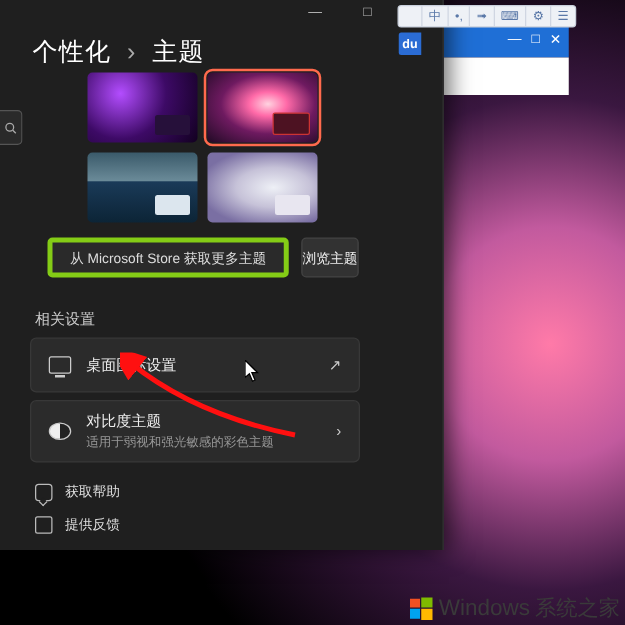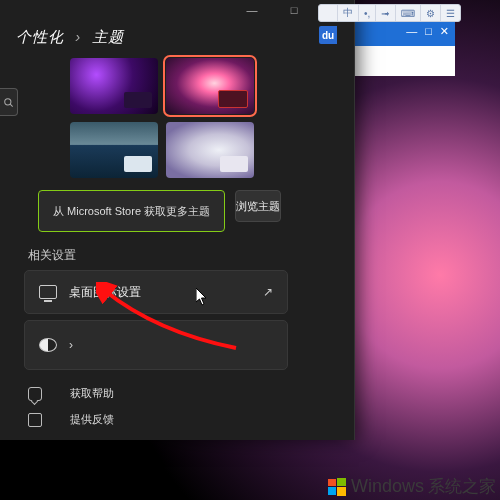--- a/index.html
+++ b/index.html
@@ -13,43 +13,43 @@
 
   
   .settings-win {
     position: absolute; left: 0; top: 0; width: 355px; height: 440px;
     background: #1f1f1f; color: #e6e6e6; border-right: 1px solid #333;
     box-shadow: 4px 0 18px rgba(0,0,0,.6);
   }
   .titlebar-btns { position:absolute; top:4px; right:6px; display:flex; gap:18px; color:#bbb; font-size:11px; }
   .titlebar-btns span { width:24px; text-align:center; }
 
-  .breadcrumb { position:absolute; left:16px; top:28px; font-size:15px; color:#fff; letter-spacing:1px;font-style:italic; }
+  .breadcrumb { position:absolute; left:26px; top:28px; font-size:20px; color:#fff; letter-spacing:1px; }
   .breadcrumb .sep { color:#aaa; margin:0 6px; }
 
   .search-stub { position:absolute; left:0; top:88px; width:18px; height:28px;
     border:1px solid #555; border-left:none; border-radius:0 4px 4px 0; background:#2a2a2a;
     display:flex; align-items:center; justify-content:center; color:#999; font-size:12px; }
 
   
   .thumbs { position:absolute; left:70px; top:58px; display:grid; grid-template-columns:repeat(2,88px); grid-gap:8px; }
   .thumb { width:88px; height:56px; border-radius:4px; overflow:hidden; position:relative; }
   .thumb.sel { outline:2px solid #ff6a4d; outline-offset:1px; }
   .t1 { background:radial-gradient(circle at 30% 30%, #b34dff 0%, #3d0a66 50%, #120020 100%); }
   .t1::after{content:"";position:absolute;right:6px;bottom:6px;width:28px;height:16px;background:#26103a;border-radius:2px;}
   .t2 { background:radial-gradient(ellipse at 55% 45%, #ffd3e0 0%, #ff6aa8 22%, #6e1a60 55%, #200a24 100%); }
   .t2::after{content:"";position:absolute;right:6px;bottom:6px;width:28px;height:16px;background:#4d1222;border-radius:2px;border:1px solid #c33;}
   .t3 { background:linear-gradient(#3a5a6a 0%, #6a8a98 40%, #1a3a58 42%, #0c2436 100%); }
   .t3::after{content:"";position:absolute;right:6px;bottom:6px;width:28px;height:16px;background:#dce6ee;border-radius:2px;}
   .t4 { background:radial-gradient(ellipse at 60% 50%, #eef0f6 0%, #c6c2d8 40%, #7a6fa3 80%); }
   .t4::after{content:"";position:absolute;right:6px;bottom:6px;width:28px;height:16px;background:#e8e6f0;border-radius:2px;}
 
   .store-row { position:absolute; left:38px; top:190px; display:flex; gap:10px; }
-  .store-link { height:42px; padding:0 14px; display:flex; align-items:center; font-size:11px;
-    background:#2a2a2a; border:1px solid #84cc16; border-radius:4px; color:#ddd; }
+  .store-link { height:32px; padding:0 14px; display:flex; align-items:center; font-size:11px;
+    background:#2a2a2a; border:4px solid #84cc16; border-radius:4px; color:#ddd; }
   .browse-btn { height:32px; padding:0 0; display:flex; align-items:center; font-size:11px;
     background:#323232; border:1px solid #444; border-radius:4px; color:#eee; }
 
   .section-label { position:absolute; left:28px; top:247px; font-size:12px; color:#ccc; }
 
   .setting-row { position:absolute; left:24px; width:264px; height:44px;
     background:#2b2b2b; border:1px solid #383838; border-radius:5px;
     display:flex; align-items:center; padding:0 14px; gap:12px; }
   .row1 { top:270px; }
   .row2 { top:320px; height:50px; }
@@ -57,21 +57,21 @@
   .setting-row .txts { flex:1; }
   .setting-row .title { font-size:12px; color:#eee; }
   .setting-row .sub   { font-size:10px; color:#999; margin-top:1px; }
   .setting-row .trail { font-size:12px; color:#ccc; }
 
   .ico-monitor { border:1.5px solid #ccc; border-radius:2px; position:relative; }
   .ico-monitor::after{content:"";position:absolute;left:4px;right:4px;bottom:-4px;height:2px;background:#ccc;}
   .ico-contrast { width:15px;height:15px;border-radius:50%;
     background:linear-gradient(90deg,#eee 50%,#222 50%); border:1.5px solid #ccc; }
 
-  .help-row { position:absolute; left:28px; display:flex; align-items:center; gap:28px; font-size:11px; color:#ddd; }
+  .help-row { position:absolute; left:28px; display:flex; align-items:center; gap:10px; font-size:11px; color:#ddd; }
   .hr1 { top:386px; } .hr2 { top:412px; }
   .ico-small { width:14px; height:14px; display:inline-block; }
   .ico-chat { border:1.5px solid #bbb; border-radius:3px; position:relative; }
   .ico-chat::after{content:"";position:absolute;left:3px;bottom:-4px;width:4px;height:4px;border-left:1.5px solid #bbb;border-bottom:1.5px solid #bbb;transform:rotate(-45deg);background:#1f1f1f;}
   .ico-feedback { border:1.5px solid #bbb; border-radius:2px; }
 
   
   .explorer-win { position:absolute; left:355px; top:16px; width:100px; height:30px;
     background:#1f6fd6; border-radius:6px 6px 0 0; display:flex; justify-content:flex-end; align-items:center; padding-right:6px; gap:8px; color:#fff; font-size:11px;}
   .explorer-body { position:absolute; left:355px; top:46px; width:100px; height:30px; background:#fff; }
@@ -145,20 +145,24 @@
   <div class="setting-row row1">
     <span class="ico ico-monitor"></span>
     <div class="txts">
       <div class="title">桌面图标设置</div>
     </div>
     <span class="trail">↗</span>
   </div>
 
   <div class="setting-row row2">
     <span class="ico ico-contrast"></span>
+    <div class="txts">
+      <div class="title">对比度主题</div>
+      <div class="sub">适用于弱视和强光敏感的彩色主题</div>
+    </div>
     <span class="trail">›</span>
   </div>
 
   <div class="help-row hr1">
     <span class="ico-small ico-chat"></span>
     <span>获取帮助</span>
   </div>
   <div class="help-row hr2">
     <span class="ico-small ico-feedback"></span>
     <span>提供反馈</span>

